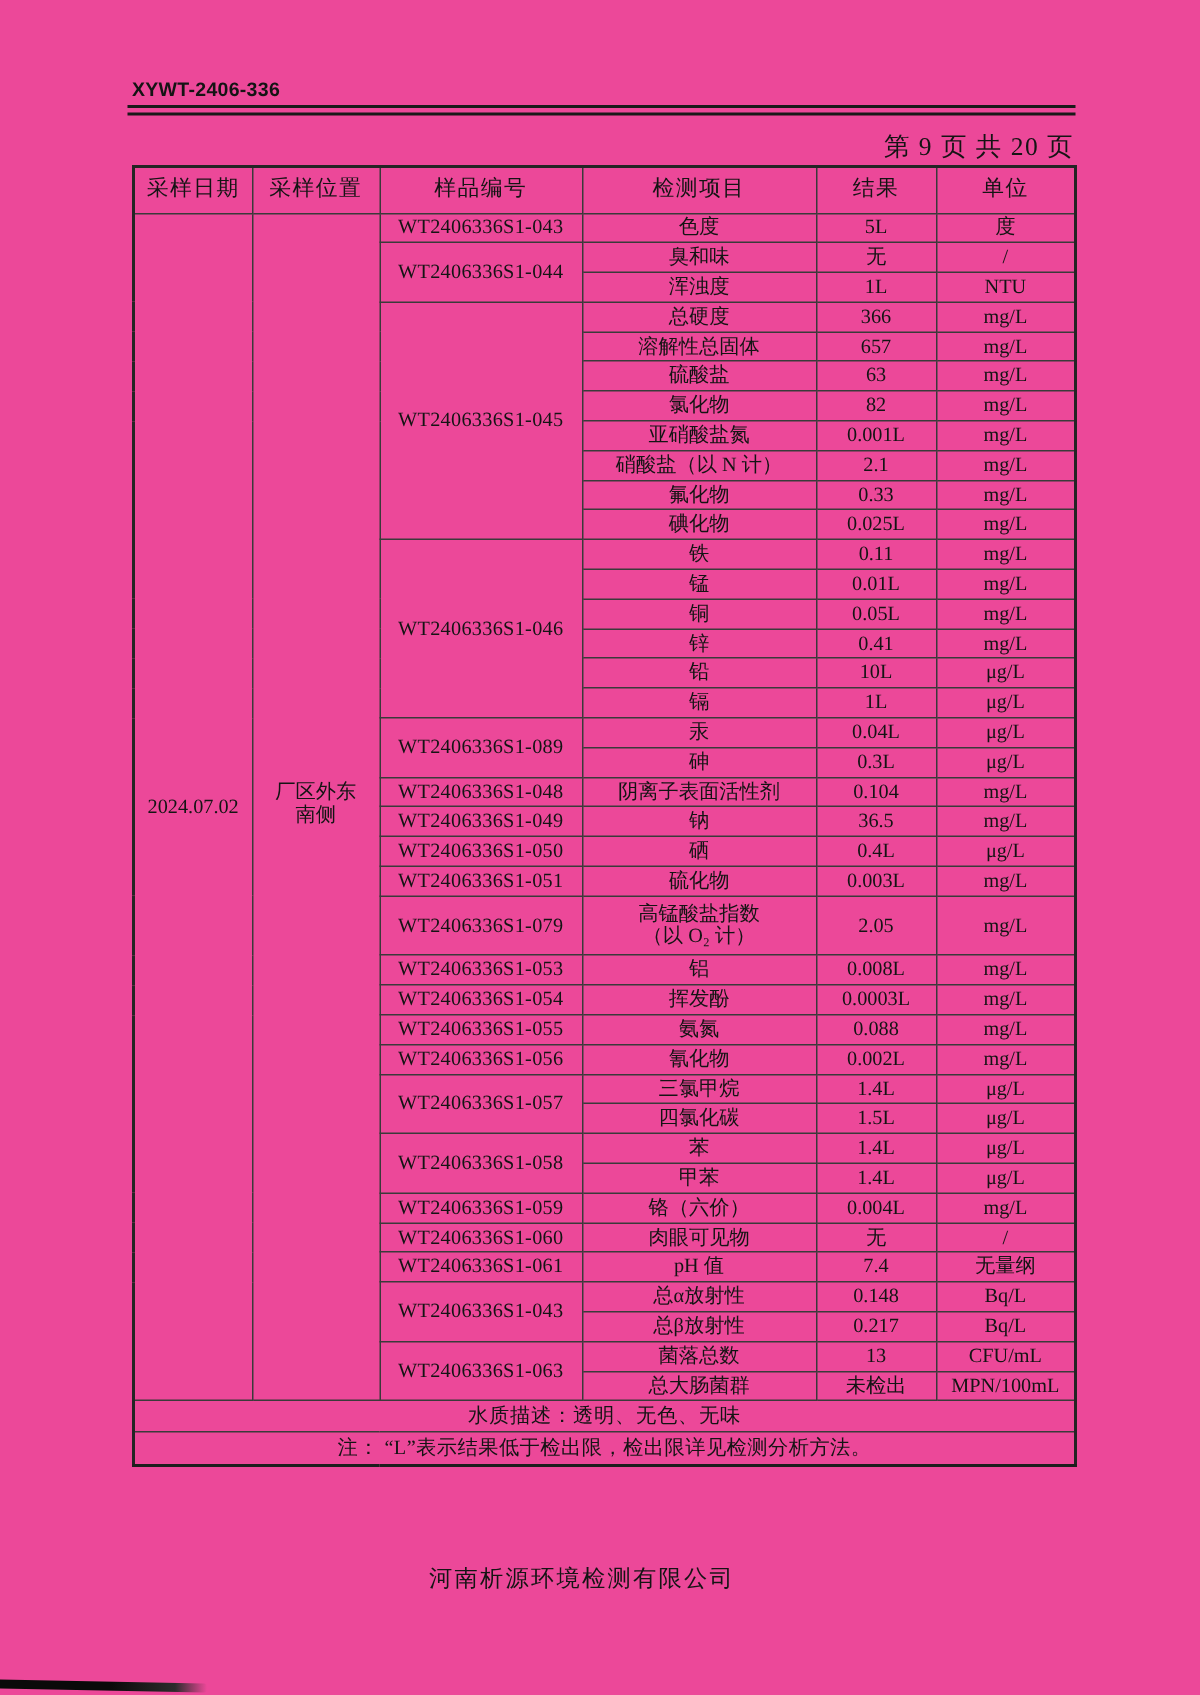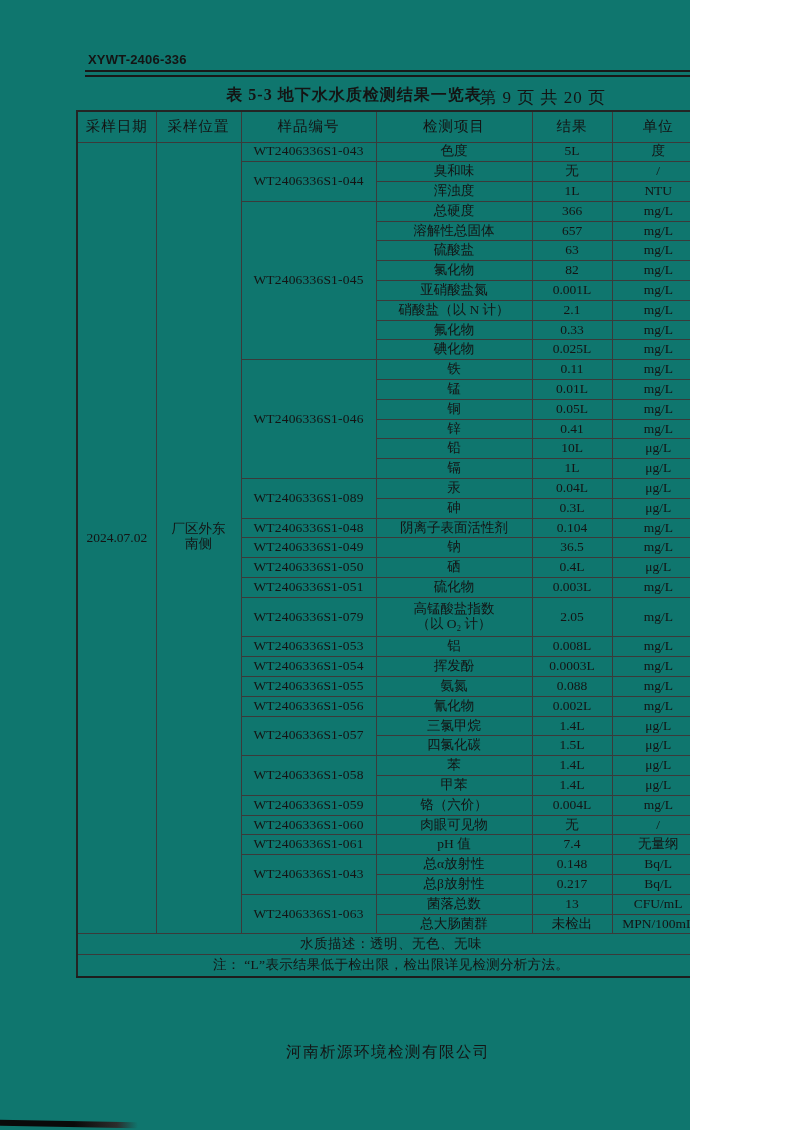--- a/index.html
+++ b/index.html
@@ -1,19 +1,19 @@
 <!DOCTYPE html>
 <html><head>
 <meta charset="utf-8">
 <style>
   html,body{margin:0;padding:0;}
   .page{
     position:relative;
-    width:690px;height:1130px;
-    background:#0f766e;
+    width:800px;height:1130px;
+    background:#ec4899;
     font-family:"Liberation Serif","DejaVu Serif",serif;
     color:#141414;
     overflow:hidden;
   }
   .doc-number{
     position:absolute;left:88px;top:52px;
     font-family:"Liberation Sans","DejaVu Sans",sans-serif;
     font-weight:bold;font-size:13px;letter-spacing:.2px;
   }
   .page-number{
@@ -23,21 +23,21 @@
   .double-rule{
     position:absolute;left:85px;top:70px;width:632px;height:3px;
     border-top:2px solid #191919;border-bottom:2px solid #191919;
   }
   .table-title{
     position:absolute;left:88px;top:85px;width:628px;
     text-align:center;font-size:16px;font-weight:bold;
     letter-spacing:1px;transform:translateX(-48px);
   }
   table.results{
-    position:absolute;left:76px;top:110px;width:628px;
+    position:absolute;left:88px;top:110px;width:628px;
     border-collapse:collapse;table-layout:fixed;
     border:2px solid #242424;
   }
   table.results th, table.results td{
     border:1px solid #3a3a3a;
     text-align:center;vertical-align:middle;
     padding:0;font-size:13.5px;line-height:1.1;
     overflow:hidden;
   }
   table.results thead tr{height:31px;}
@@ -66,21 +66,20 @@
 </style>
 </head>
 <body>
 
 <div class="page">
 
   <div class="doc-number">XYWT-2406-336</div>
   <div class="page-number">第 9 页 共 20 页</div>
   <div class="double-rule"></div>
 
-  <div class="table-title">表 5-3  地下水水质检测结果一览表</div>
 
   <table class="results">
     <colgroup>
       <col style="width:79px">
         <col style="width:85px">
         <col style="width:135px">
       <col style="width:156px">
         <col style="width:80px">
         <col style="width:93px">
     </colgroup>

